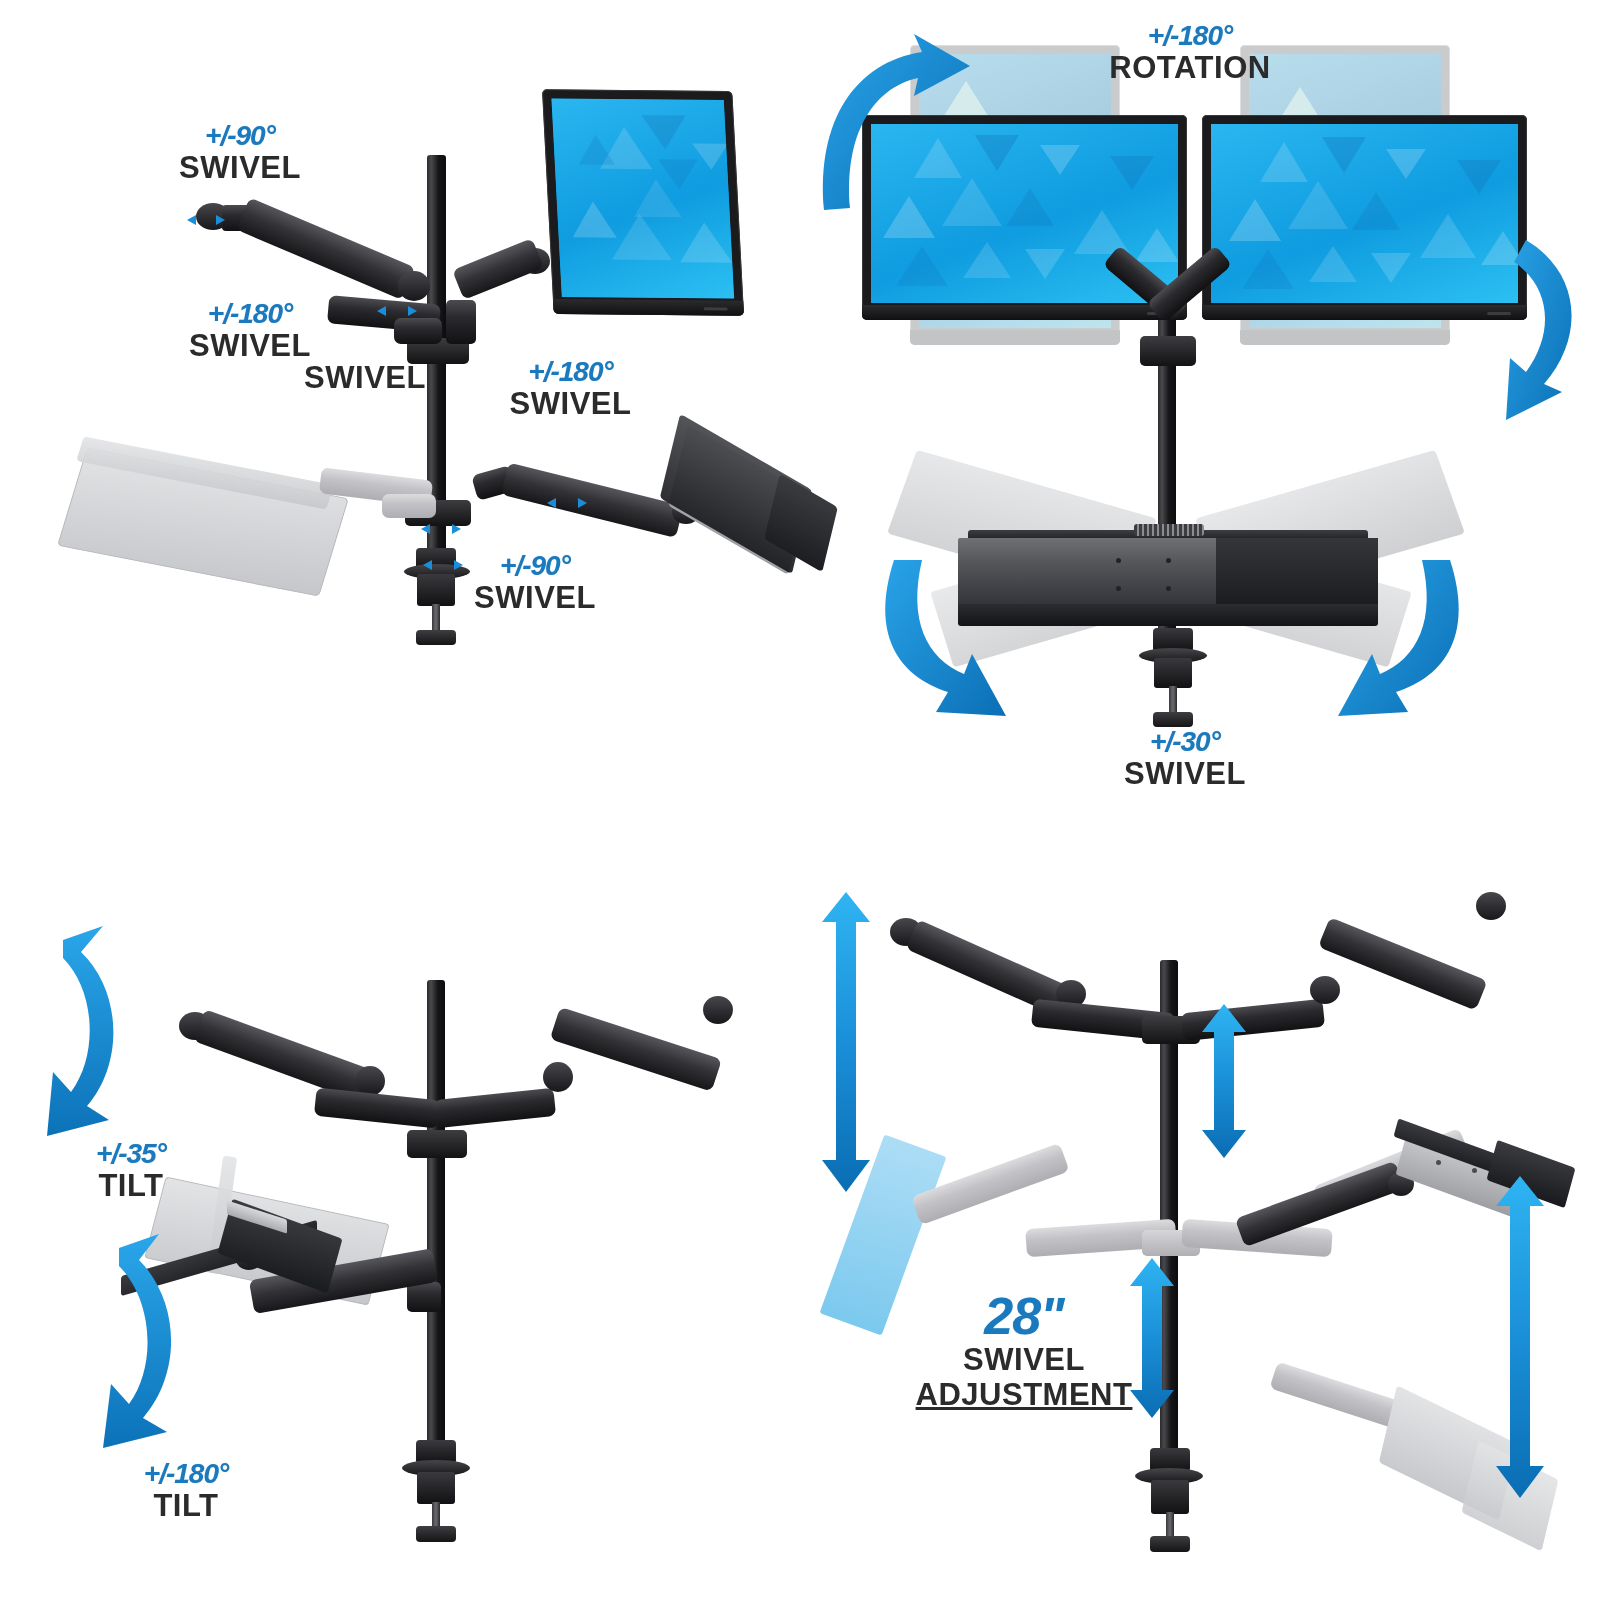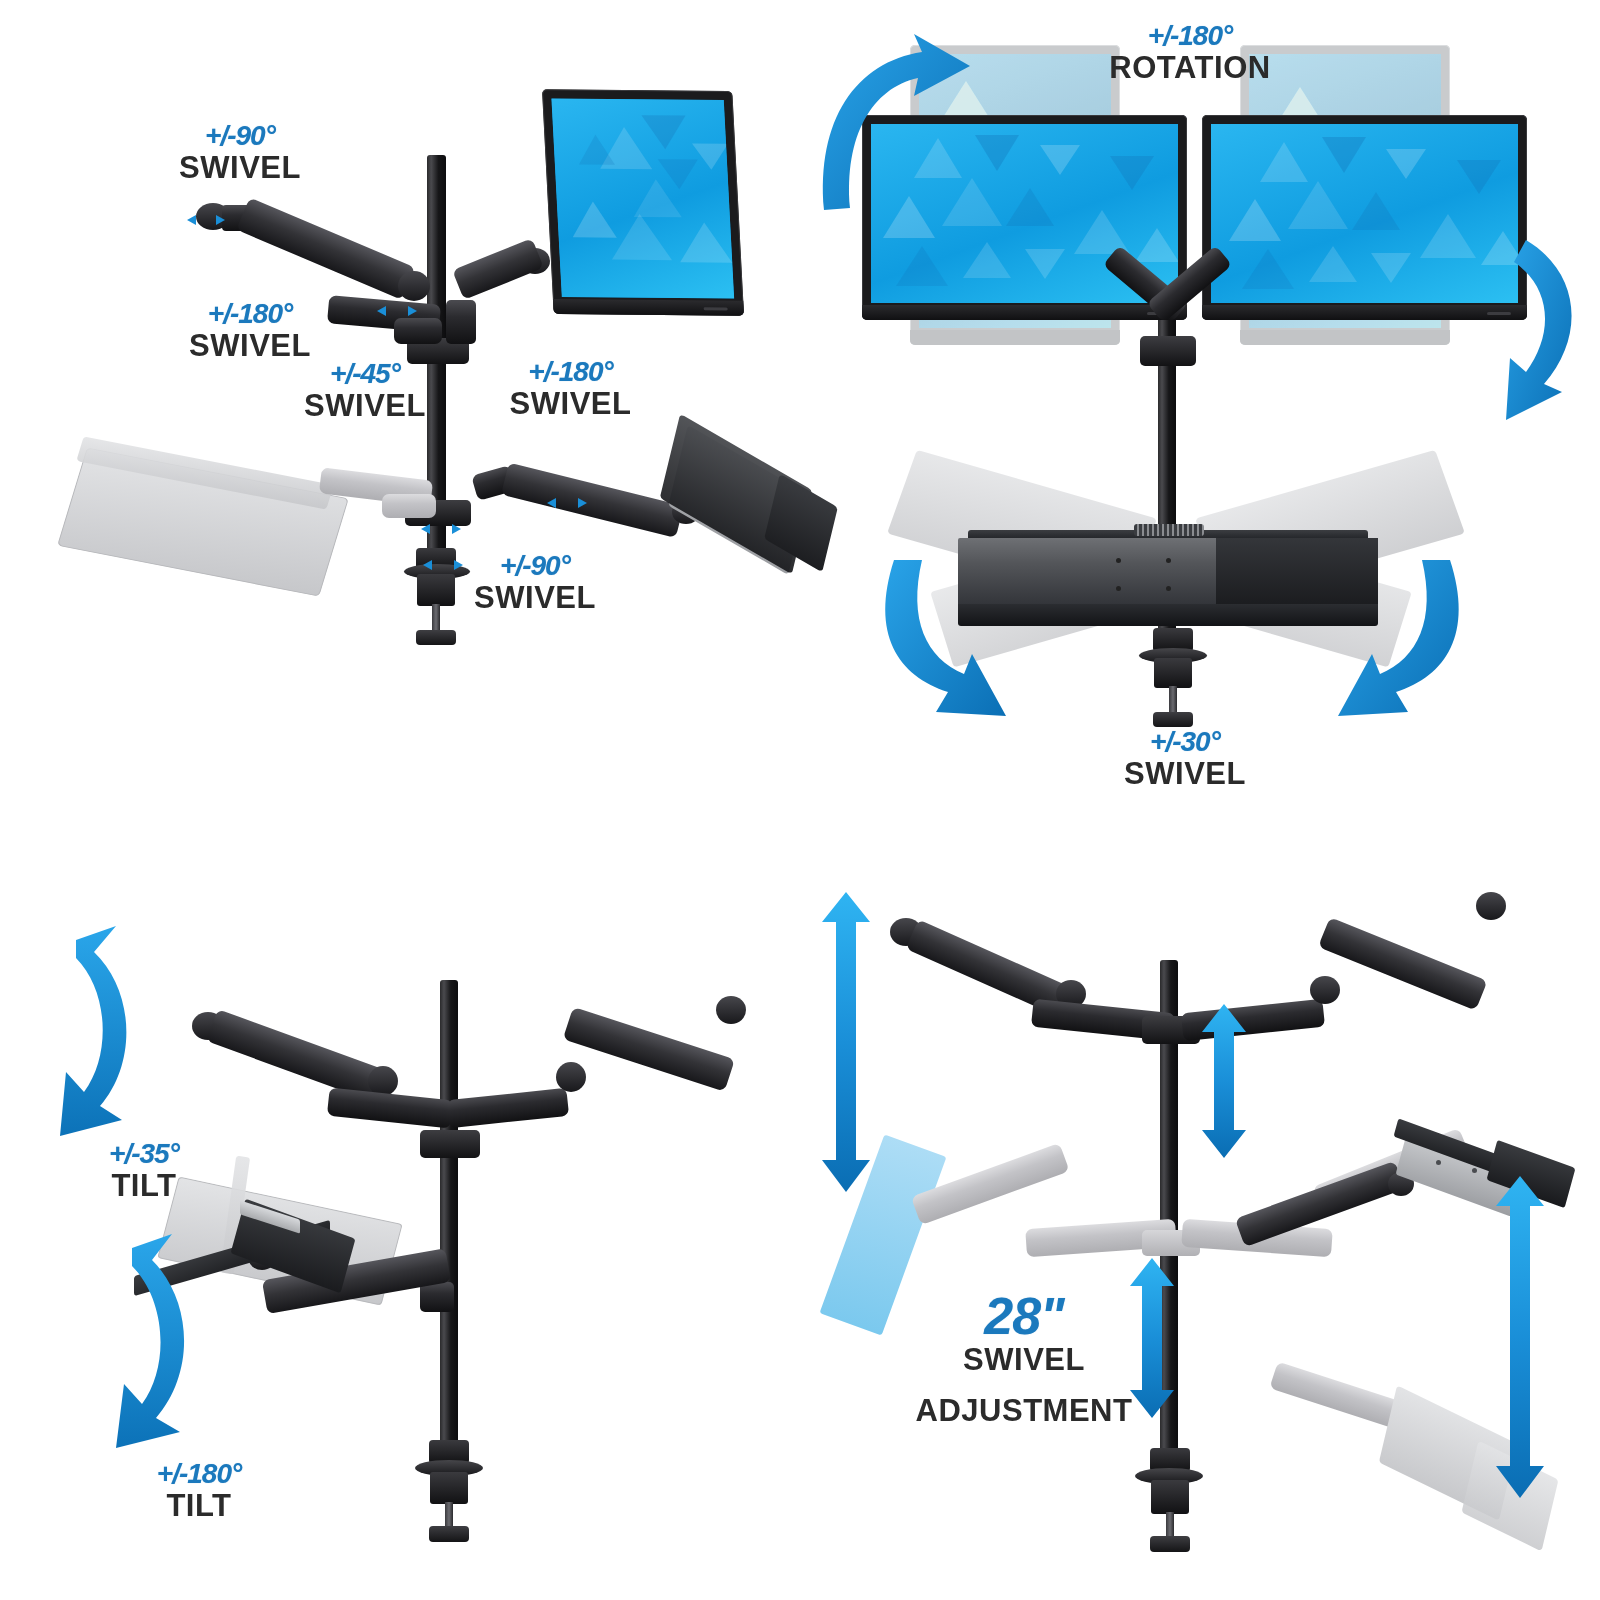--- a/index.html
+++ b/index.html
@@ -162,21 +162,20 @@
       <span class="val">+/-90°</span>
       <span class="cap">SWIVEL</span>
     </div>
 
     <div class="callout c-lg" style="left:100px;top:300px;width:300px;">
       <span class="val">+/-180°</span>
       <span class="cap">SWIVEL</span>
     </div>
 
     <div class="callout c-lg" style="left:240px;top:360px;width:250px;">
-      <span class="val">+/-45°</span>
       <span class="cap">SWIVEL</span>
     </div>
 
     <div class="callout c-lg" style="left:438px;top:358px;width:265px;">
       <span class="val">+/-180°</span>
       <span class="cap">SWIVEL</span>
     </div>
 
     <div class="callout c-lg" style="left:400px;top:552px;width:270px;">
       <span class="val">+/-90°</span>
@@ -320,21 +319,21 @@
       <span class="val">+/-180°</span>
       <span class="cap">ROTATION</span>
     </div>
 
     <div class="callout c-lg" style="left:230px;top:728px;width:290px;">
       <span class="val">+/-30°</span>
       <span class="cap">SWIVEL</span>
     </div>
   </div>
 
-  <div class="panel" style="left:16px;top:800px;width:800px;height:800px;">
+  <div class="panel" style="left:3px;top:800px;width:800px;height:800px;">
 
     <div class="pole" style="left:424px;top:180px;width:18px;height:480px;"></div>
     <div class="hub" style="left:404px;top:330px;width:60px;height:28px;"></div>
 
     <div class="monside pale" style="left:148px;top:102px;width:78px;height:200px;transform:rotate(33deg);opacity:.55;"></div>
     <div class="monside pale" style="left:126px;top:160px;width:78px;height:200px;transform:rotate(-29deg);opacity:.5;"></div>
 
     <div class="monside" style="left:118px;top:92px;width:80px;height:250px;transform:rotate(-2deg);"></div>
 
     <div class="joint" style="left:176px;top:212px;width:32px;height:28px;"></div>
@@ -473,17 +472,17 @@
       <path d="M412 232 L434 204 L456 232 L444 232 L444 330 L456 330 L434 358 L412 330 L424 330 L424 232 Z" fill="url(#ab3)"></path>
 
       <path d="M340 486 L362 458 L384 486 L372 486 L372 590 L384 590 L362 618 L340 590 L352 590 L352 486 Z" fill="url(#ab3)"></path>
 
       <path d="M706 406 L730 376 L754 406 L740 406 L740 666 L754 666 L730 698 L706 666 L720 666 L720 406 Z" fill="url(#ab3)"></path>
     </svg>
 
     <div class="callout c-lg" style="left:84px;top:490px;width:300px;">
       <span class="val" style="font-size:52px;">28"</span>
       <span class="cap">SWIVEL</span>
-      <span class="cap" style="margin-top:20px;">ADJUSTMENT</span>
+      <span class="cap" style="margin-top:4px;text-decoration:underline;">ADJUSTMENT</span>
     </div>
   </div>
 
 </div>
 
 </body></html>

